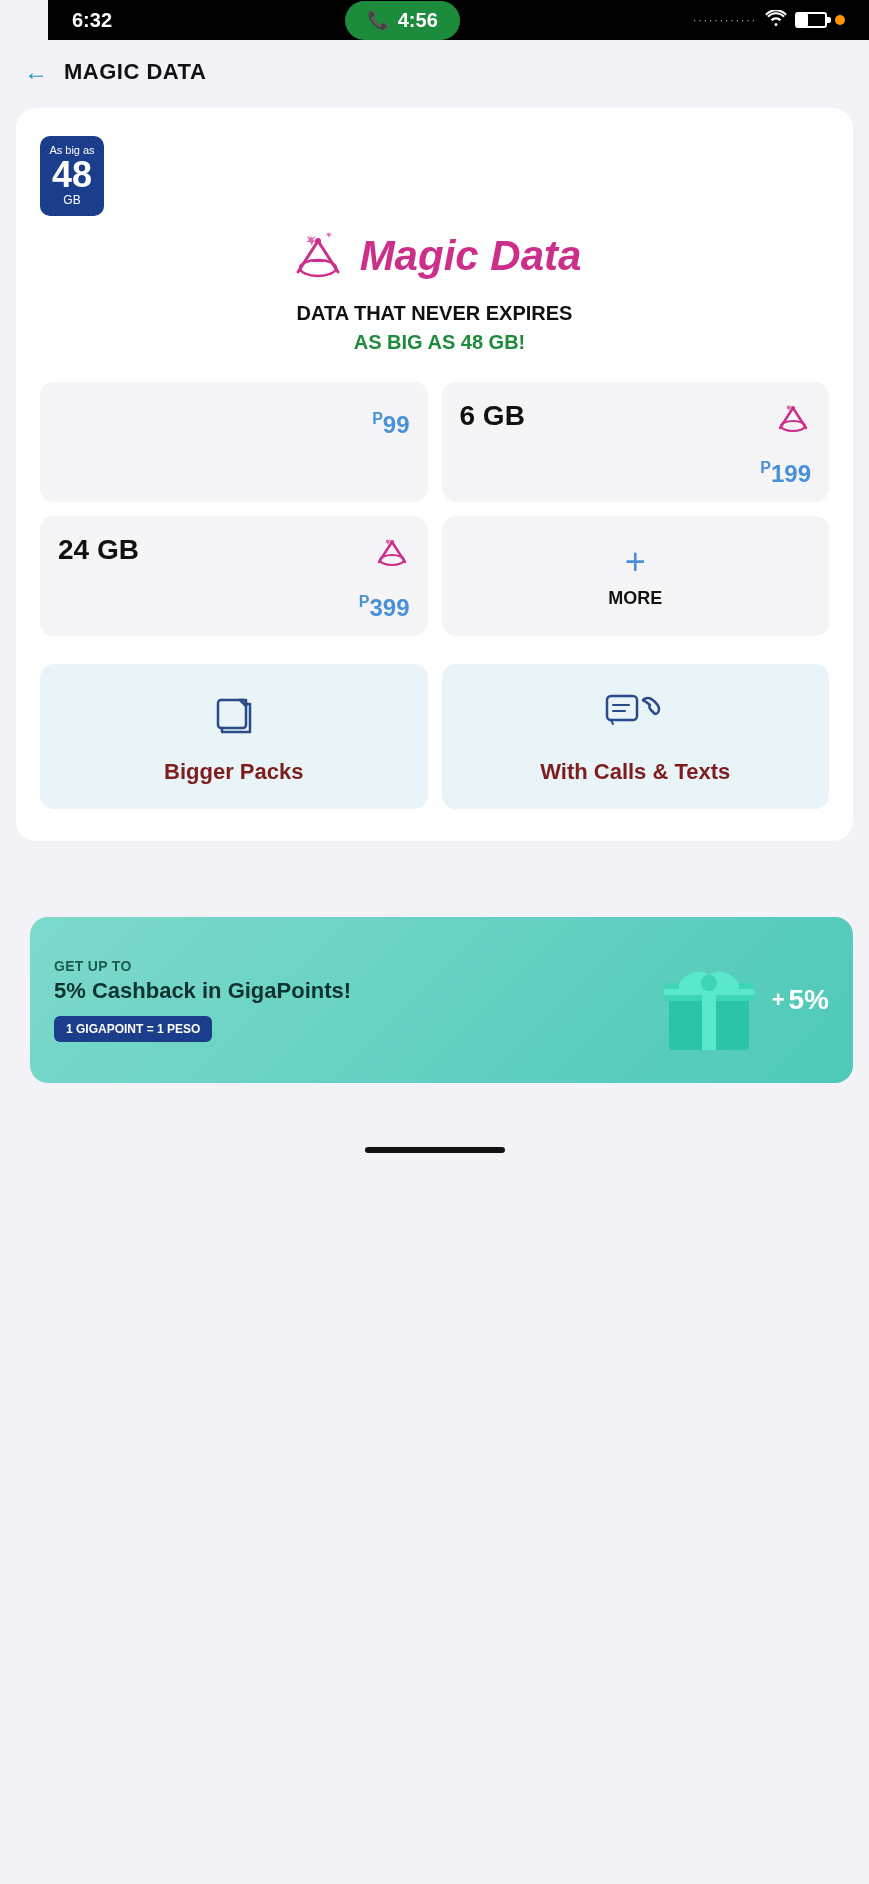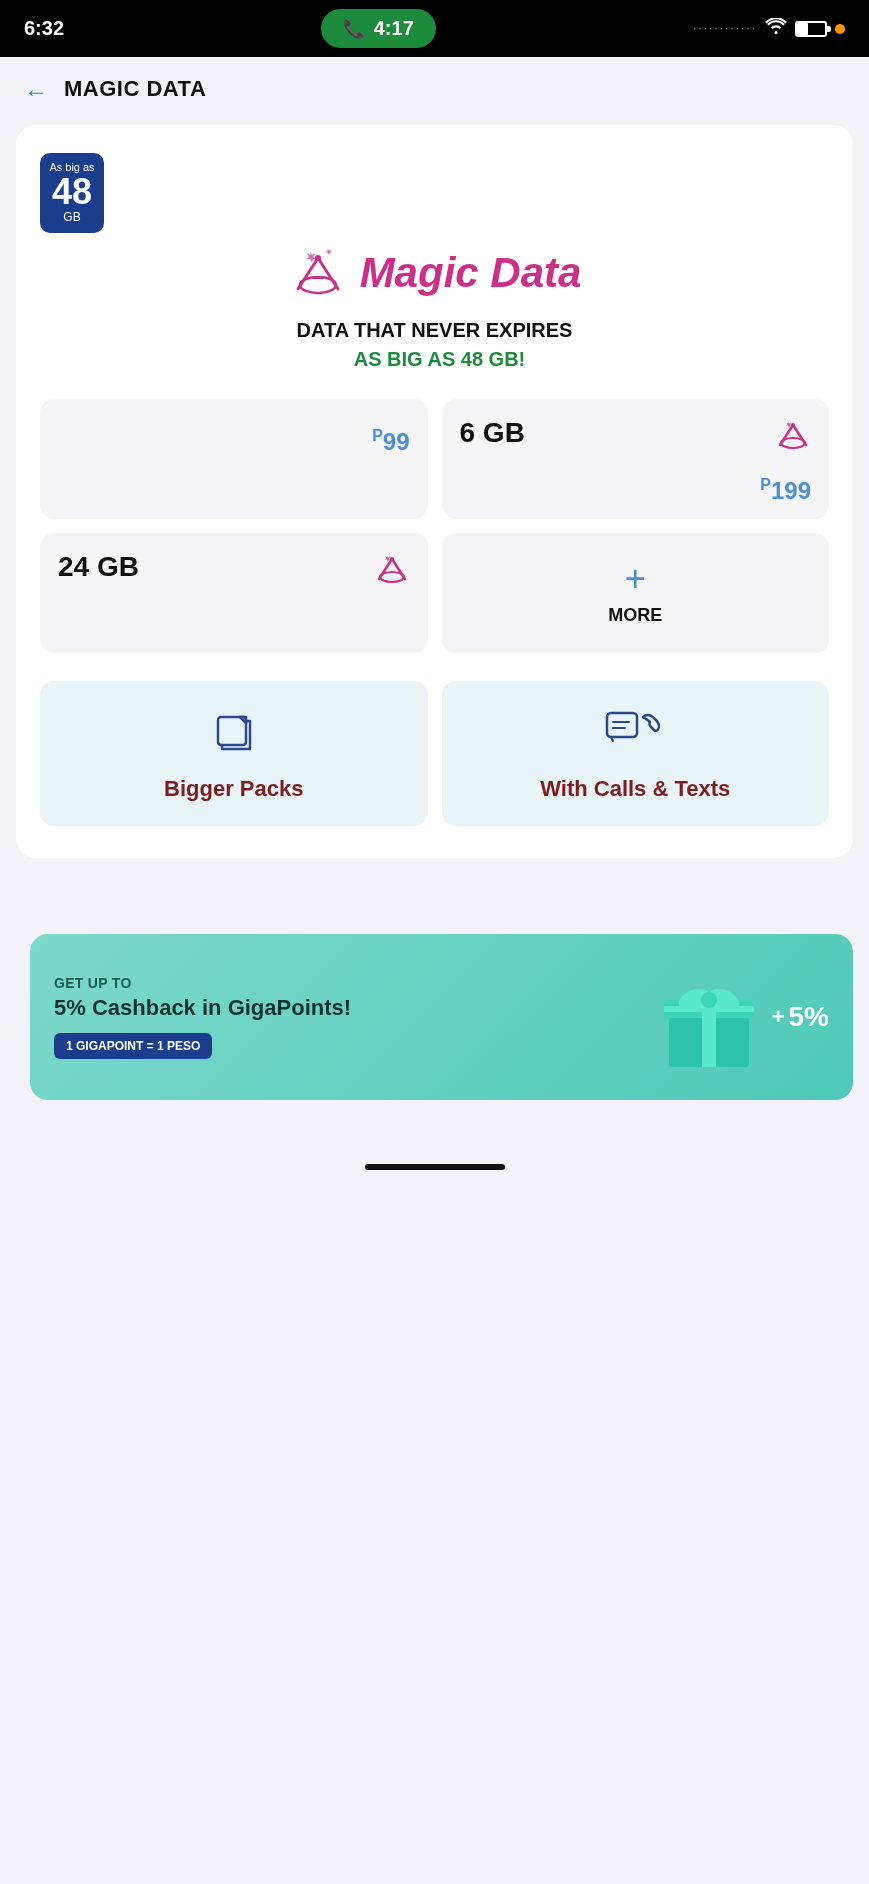--- a/index.html
+++ b/index.html
@@ -8,26 +8,27 @@
       width: 869px;
       min-height: 1884px;
       background: #f2f2f7;
       font-family: -apple-system, BlinkMacSystemFont, 'Helvetica Neue', Arial, sans-serif;
       overflow-x: hidden;
     }
 
     
     .status-bar {
       background: #000;
-      height: 57px;
+      height: 40px;
       display: flex;
       align-items: center;
       justify-content: space-between;
       padding: 0 24px;
       color: #fff;
+      margin-left: 48px;
     }
     .status-time {
       font-size: 20px;
       font-weight: 700;
       color: #fff;
     }
     .status-call {
       background: #1c8c3c;
       border-radius: 30px;
       padding: 8px 22px;
@@ -351,21 +352,21 @@
     
     .spacer { height: 24px; }
   </style>
 </head>
 <body>
 
 <div class="status-bar">
   <span class="status-time">6:32</span>
   <div class="status-call">
     <span class="phone-icon">📞</span>
-    <span>4:17</span>
+    <span>4:56</span>
   </div>
   <div class="status-right">
     <span class="signal-dots">············</span>
     <span class="wifi-icon">
       <svg width="22" height="16" viewBox="0 0 22 16" fill="none">
         <path d="M11 13a1.5 1.5 0 1 1 0 3 1.5 1.5 0 0 1 0-3zm-5.3-3.5a7.5 7.5 0 0 1 10.6 0l-1.5 1.5a5.5 5.5 0 0 0-7.6 0L5.7 9.5zm-3.5-3.5a12 12 0 0 1 17.6 0l-1.5 1.5a10 10 0 0 0-14.6 0L2.2 6zm-2-2a14.5 14.5 0 0 1 21.6 0L20.3 5.5A12.5 12.5 0 0 0 1.7 5.5L.2 4z" fill="white"></path>
       </svg>
     </span>
     <div class="battery">
       <div class="battery-fill"></div>
@@ -439,20 +440,23 @@
         <span class="pack-icon">
           <svg width="36" height="36" viewBox="0 0 36 36" fill="none">
             <ellipse cx="18" cy="26" rx="12" ry="5" stroke="#cc2e8a" stroke-width="2" fill="none"></ellipse>
             <line x1="5" y1="28" x2="18" y2="8" stroke="#cc2e8a" stroke-width="2.5" stroke-linecap="round"></line>
             <line x1="18" y1="8" x2="31" y2="28" stroke="#cc2e8a" stroke-width="2.5" stroke-linecap="round"></line>
             <circle cx="18" cy="8" r="2" fill="#cc2e8a"></circle>
             <path d="M13 4 L14 6.5 L16.5 5.5 L15 7.5 L17 8.5 L15 8.5 L14 11 L13 8.5 L11 8.5 L12.5 7.5 L11.5 5.5 L13.5 6.5 Z" fill="#cc2e8a" opacity="0.8"></path>
           </svg>
         </span>
       </div>
+      <div class="pack-price">
+        <span class="peso">P</span><span>399</span>
+      </div>
     </div>
 
     <div class="more-card">
       <span class="more-plus">+</span>
       <span class="more-label">MORE</span>
     </div>
 
   </div>
 
   <div class="option-grid">

